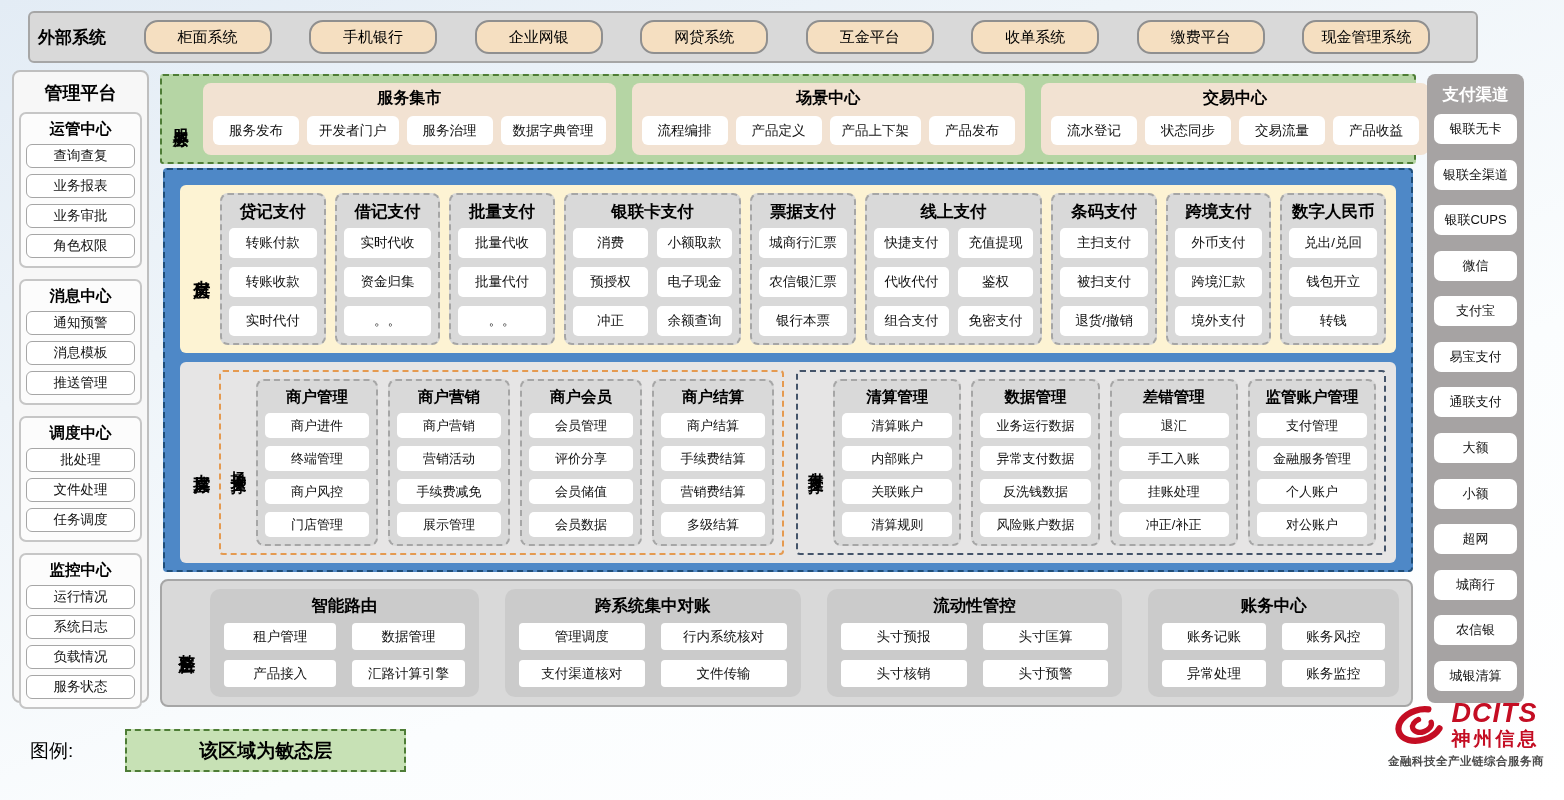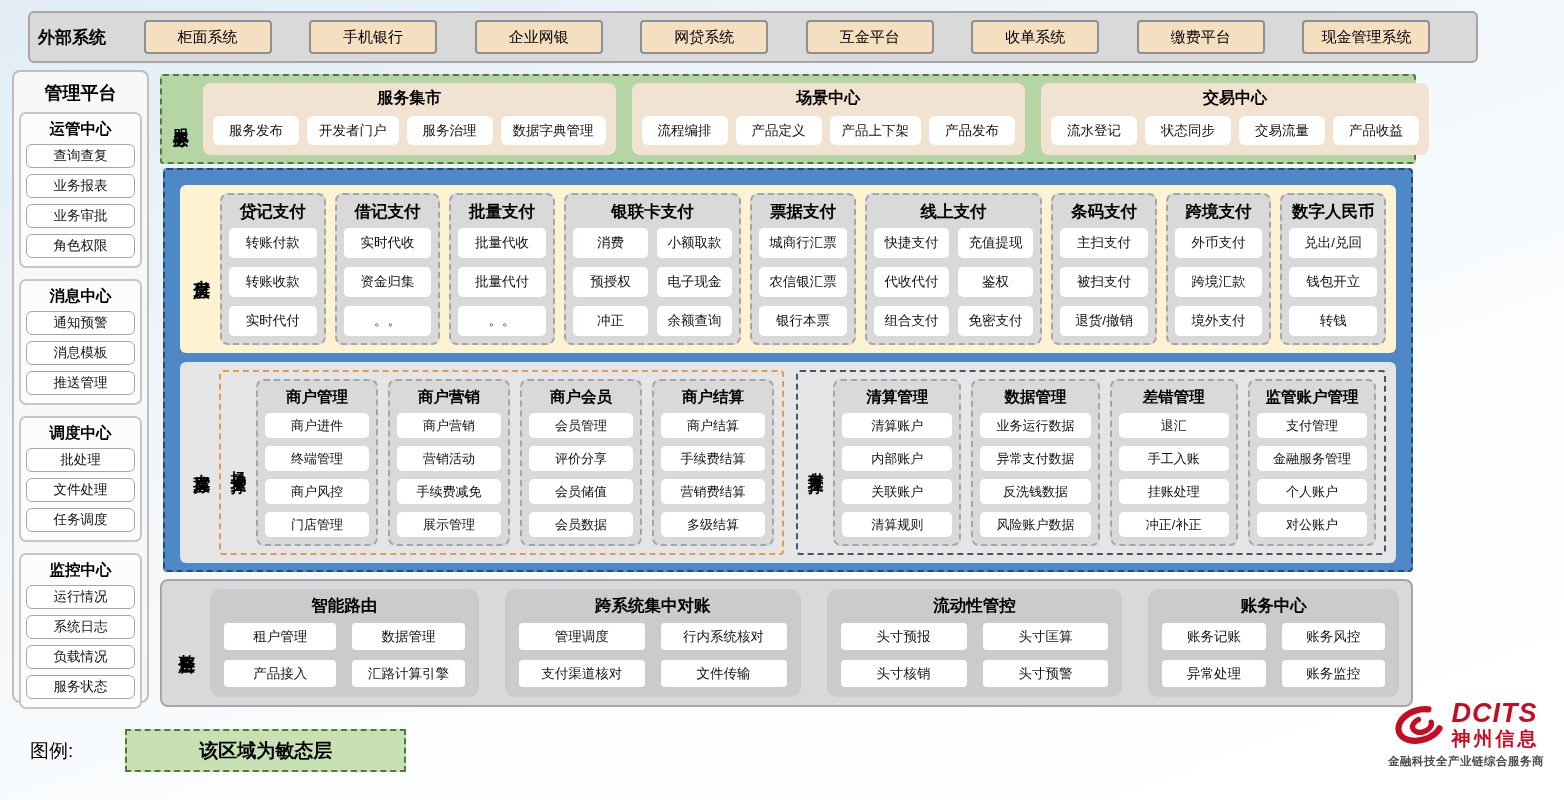--- a/index.html
+++ b/index.html
@@ -11,21 +11,21 @@
   }
   #app{position:relative;width:1564px;height:800px}
 
   .white-btn{background:#fff;border-radius:6px;display:flex;align-items:center;justify-content:center;color:#111;cursor:pointer}
   .vlabel{writing-mode:vertical-lr;text-orientation:upright;font-weight:bold;font-size:17px;letter-spacing:2px;display:flex;align-items:center;justify-content:center;line-height:1.1}
 
   
   .topbar{position:absolute;left:28px;top:11px;width:1450px;height:52px;background:#d9d9d9;border:2px solid #a6a6a6;border-radius:6px;display:flex;align-items:center;padding:0 8px}
   .topbar-label{font-weight:bold;font-size:17px;white-space:nowrap}
   .topbar-items{flex:1;display:flex;justify-content:space-evenly;align-items:center}
-  .tan-btn{width:128px;height:34px;background:#f5dfc1;border:2px solid #8f8f8f;border-radius:4px;display:flex;align-items:center;justify-content:center;font-size:15px;cursor:pointer}
+  .tan-btn{width:128px;height:34px;background:#f5dfc1;border:2px solid #8f8f8f;border-radius:14px;display:flex;align-items:center;justify-content:center;font-size:15px;cursor:pointer}
 
   
   .left-sidebar{position:absolute;left:12px;top:70px;width:137px;height:633px;background:#f7f7f7;border:2px solid #bfbfbf;border-radius:8px;padding:5px;display:flex;flex-direction:column}
   .ls-title{font-weight:bold;font-size:18px;text-align:center;padding:4px 0 7px}
   .ls-sections{flex:1;display:flex;flex-direction:column;gap:11px}
   .ls-section{background:#fcfcfc;border:2px solid #c6c6c6;border-radius:7px;padding:3px 5px 8px;display:flex;flex-direction:column;flex:1}
   .ls-section-title{font-weight:bold;font-size:15.5px;text-align:center;padding:2px 0 4px}
   .ls-items{display:flex;flex-direction:column;justify-content:space-evenly;gap:6px;flex:1}
   .ls-btn{height:24px;min-height:24px;border:1.5px solid #a6a6a6;font-size:13.5px;border-radius:6px;white-space:nowrap}
 
@@ -544,20 +544,51 @@
               <div class="white-btn int-btn">账务风控</div>
 
               <div class="white-btn int-btn">异常处理</div>
 
               <div class="white-btn int-btn">账务监控</div>
             </div>
         </div>
       </div>
   </section>
 
+  <aside class="right-sidebar">
+    <div class="rs-title">支付渠道</div>
+    <div class="rs-items">
+
+        <div class="white-btn rs-btn">银联无卡</div>
+
+        <div class="white-btn rs-btn">银联全渠道</div>
+
+        <div class="white-btn rs-btn">银联CUPS</div>
+
+        <div class="white-btn rs-btn">微信</div>
+
+        <div class="white-btn rs-btn">支付宝</div>
+
+        <div class="white-btn rs-btn">易宝支付</div>
+
+        <div class="white-btn rs-btn">通联支付</div>
+
+        <div class="white-btn rs-btn">大额</div>
+
+        <div class="white-btn rs-btn">小额</div>
+
+        <div class="white-btn rs-btn">超网</div>
+
+        <div class="white-btn rs-btn">城商行</div>
+
+        <div class="white-btn rs-btn">农信银</div>
+
+        <div class="white-btn rs-btn">城银清算</div>
+      </div>
+  </aside>
 
   <div class="legend-row">
     <span class="legend-label">图例:</span>
     <div class="legend-box agile">该区域为敏态层</div>
   </div>
 
   <div class="logo">
     <div class="logo-top">
       <svg class="logo-swirl" viewBox="0 0 60 52">
         <g transform="rotate(-18 30 26)" fill="none" stroke="#c40d23" stroke-linecap="round">

